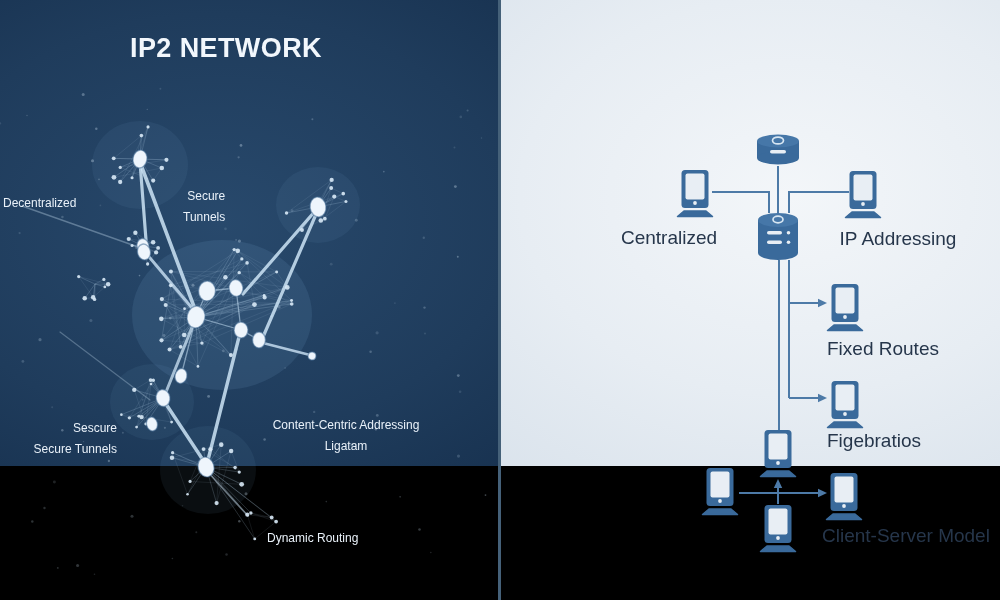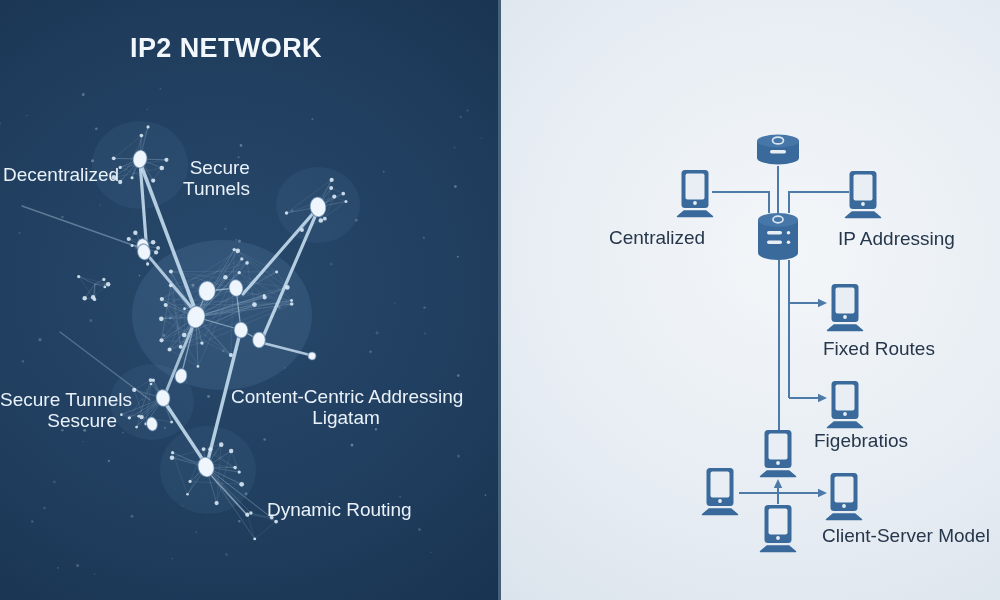--- a/index.html
+++ b/index.html
@@ -1,27 +1,27 @@
 <!DOCTYPE html>
 <html><head>
 <meta charset="utf-8">
 <style>
   html,body{margin:0;padding:0;background:#000;}
   #app{position:relative;width:1000px;height:600px;overflow:hidden;
        font-family:"Liberation Sans",sans-serif;}
-  .panel{position:absolute;top:0;height:600px;}
+  .panel{position:absolute;top:0;height:466px;}
   #left-panel{left:0;width:500px;
     background:radial-gradient(130% 100% at 44% 48%, #28496c 0%, #1f3c5c 45%, #17314f 72%, #122740 100%);}
   #right-panel{left:500px;width:500px;
     background:radial-gradient(120% 95% at 58% 42%, #f3f6f9 0%, #e7edf3 45%, #dae3ec 80%, #d2dce7 100%);}
   #divider{position:absolute;left:498px;top:0;width:3px;height:600px;background:#456179;z-index:5;}
   .title{position:absolute;font-weight:700;letter-spacing:.4px;text-align:center;white-space:nowrap;}
   #left-title{left:76px;top:33px;width:300px;font-size:27px;color:#f2f7fc;}
-  .llabel{position:absolute;font-size:19px;line-height:21px;color:#e9f1f9;white-space:nowrap;}
-  .rlabel{position:absolute;font-size:19px;line-height:21px;color:#26364b;white-space:nowrap;}
+  .llabel{position:absolute;font-size:12px;line-height:21px;color:#e9f1f9;white-space:nowrap;margin-top:29px;}
+  .rlabel{position:absolute;font-size:19px;line-height:21px;color:#26364b;text-align:center;white-space:nowrap;}
   .center{text-align:center;}
   .right{text-align:right;}
   svg{position:absolute;left:0;top:0;}
 </style>
 </head>
 <body>
 
 <div id="app">
 
   <div id="left-panel" class="panel">
@@ -455,22 +455,22 @@
     <div class="title" id="left-title">IP2 NETWORK</div>
 
     <div class="llabel" style="left:3px;top:164px;">
       <span>Decentralized</span>
     </div>
     <div class="llabel" style="left:183px;top:157px;text-align:right;">
       <div>Secure</div>
       <div>Tunnels</div>
     </div>
     <div class="llabel right" style="left:0px;top:389px;width:117px;">
+      <div>Sescure</div>
       <div>Secure Tunnels</div>
-      <div>Sescure</div>
     </div>
     <div class="llabel" style="left:267px;top:499px;">
       <span>Dynamic Routing</span>
     </div>
     <div class="llabel center" style="left:231px;top:386px;width:230px;">
       <div>Content-Centric Addressing</div>
       <div>Ligatam</div>
     </div>
   </div>
 

